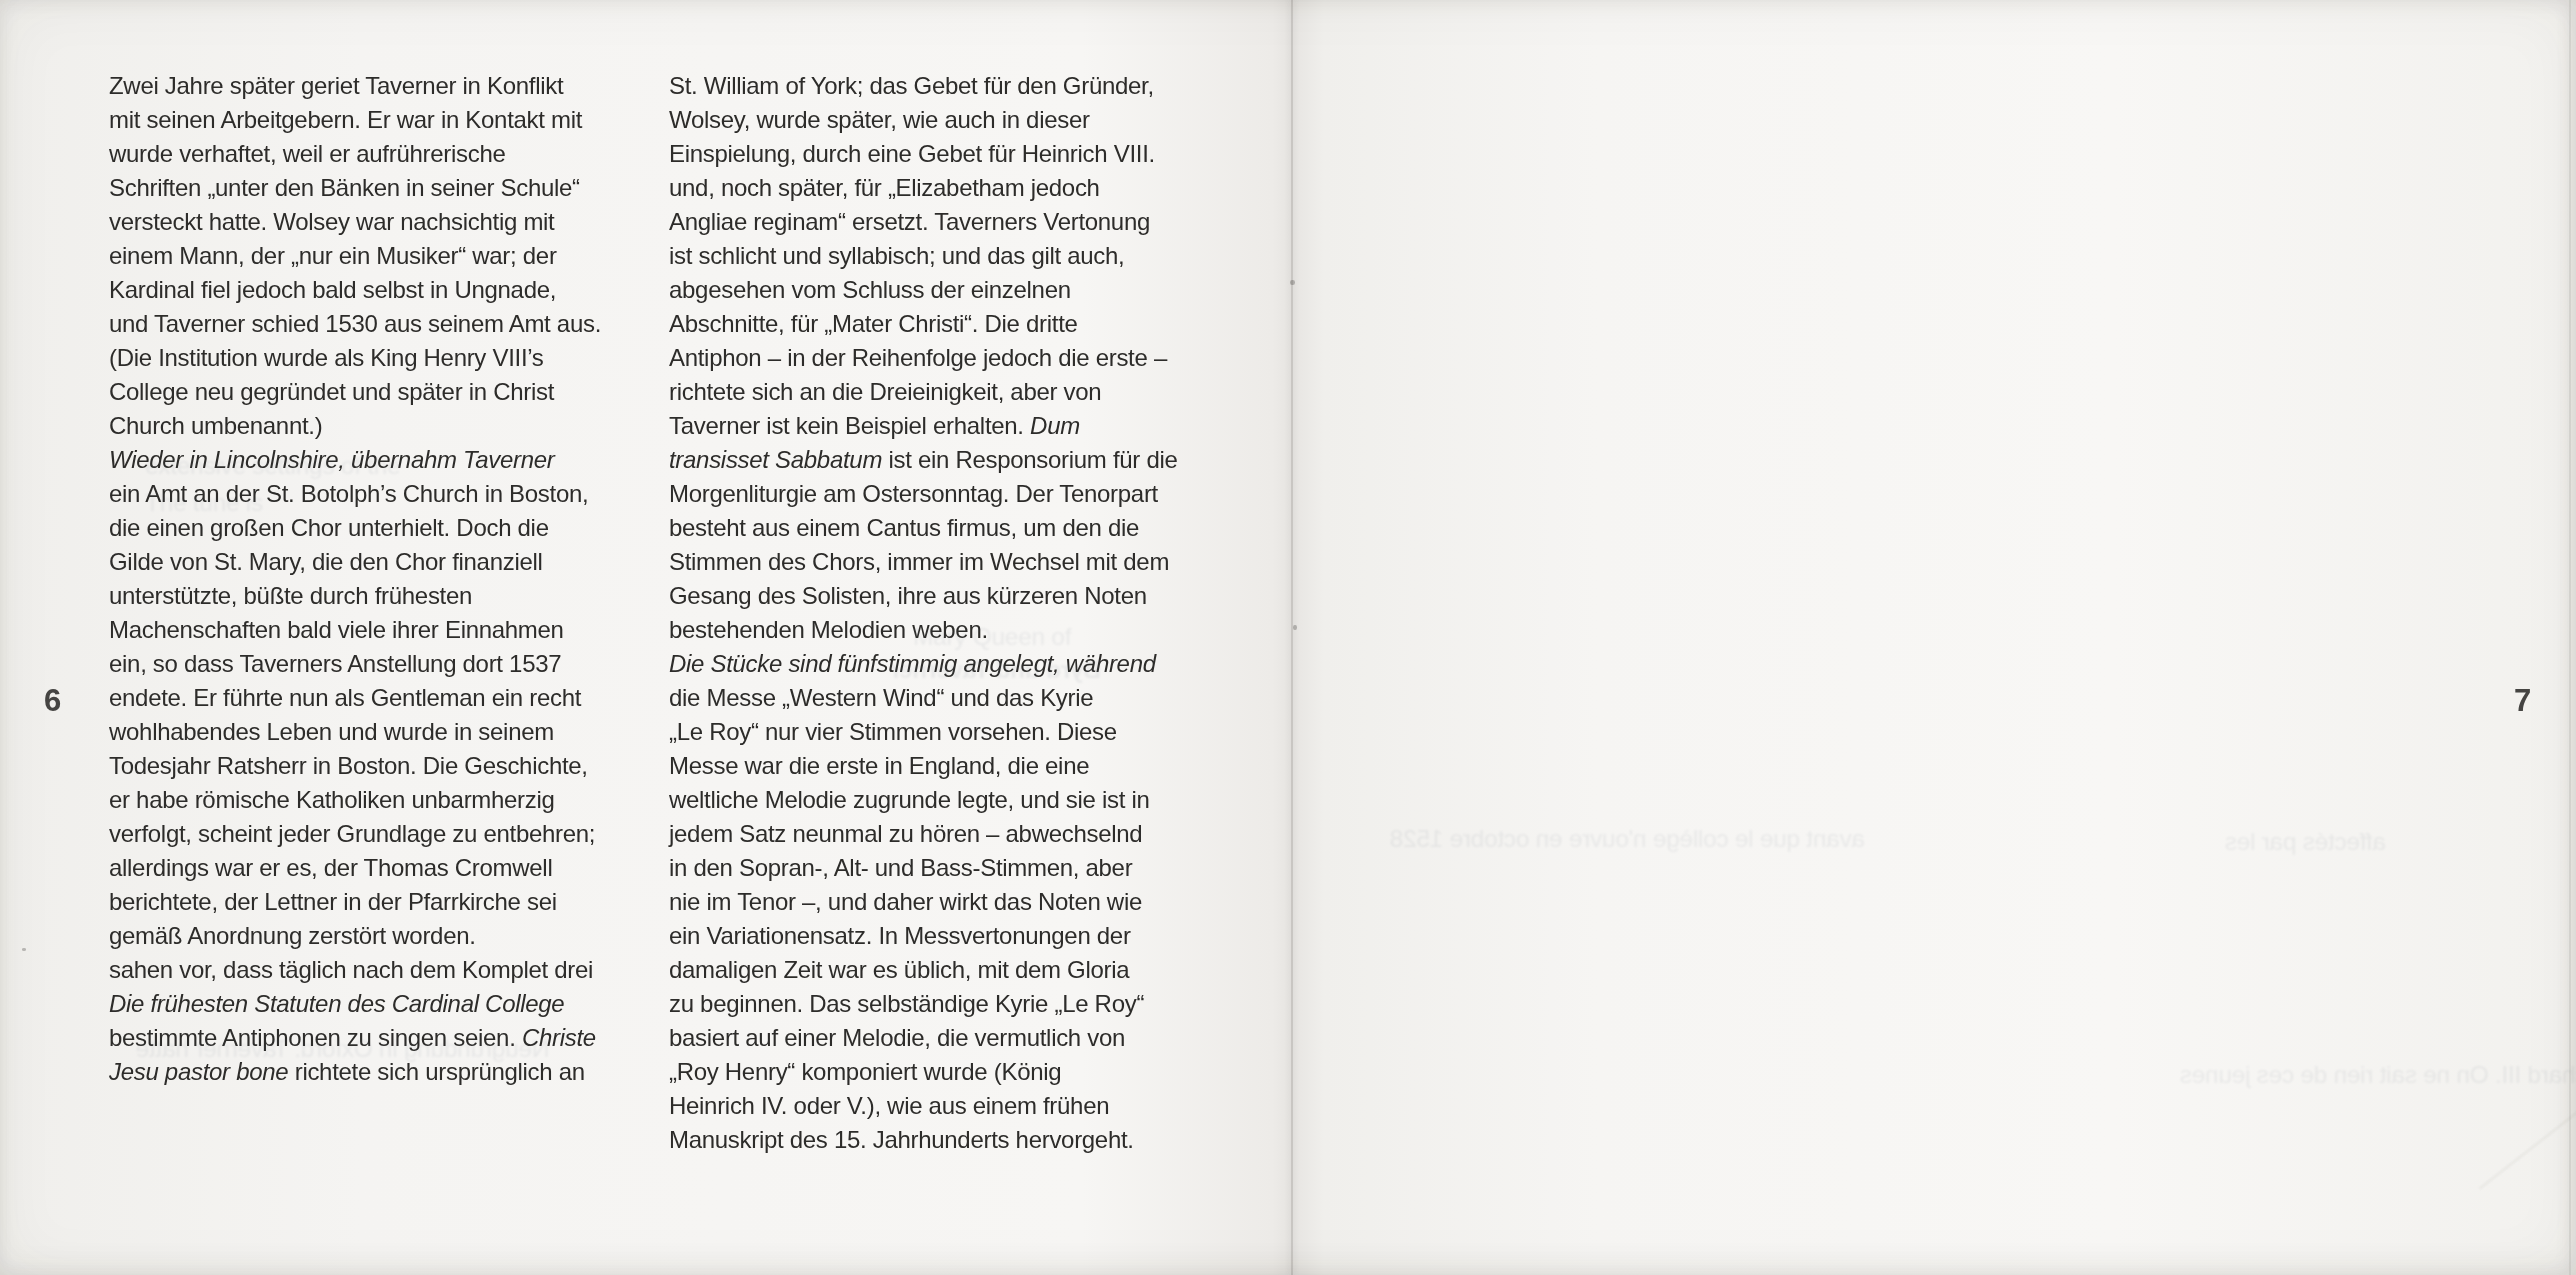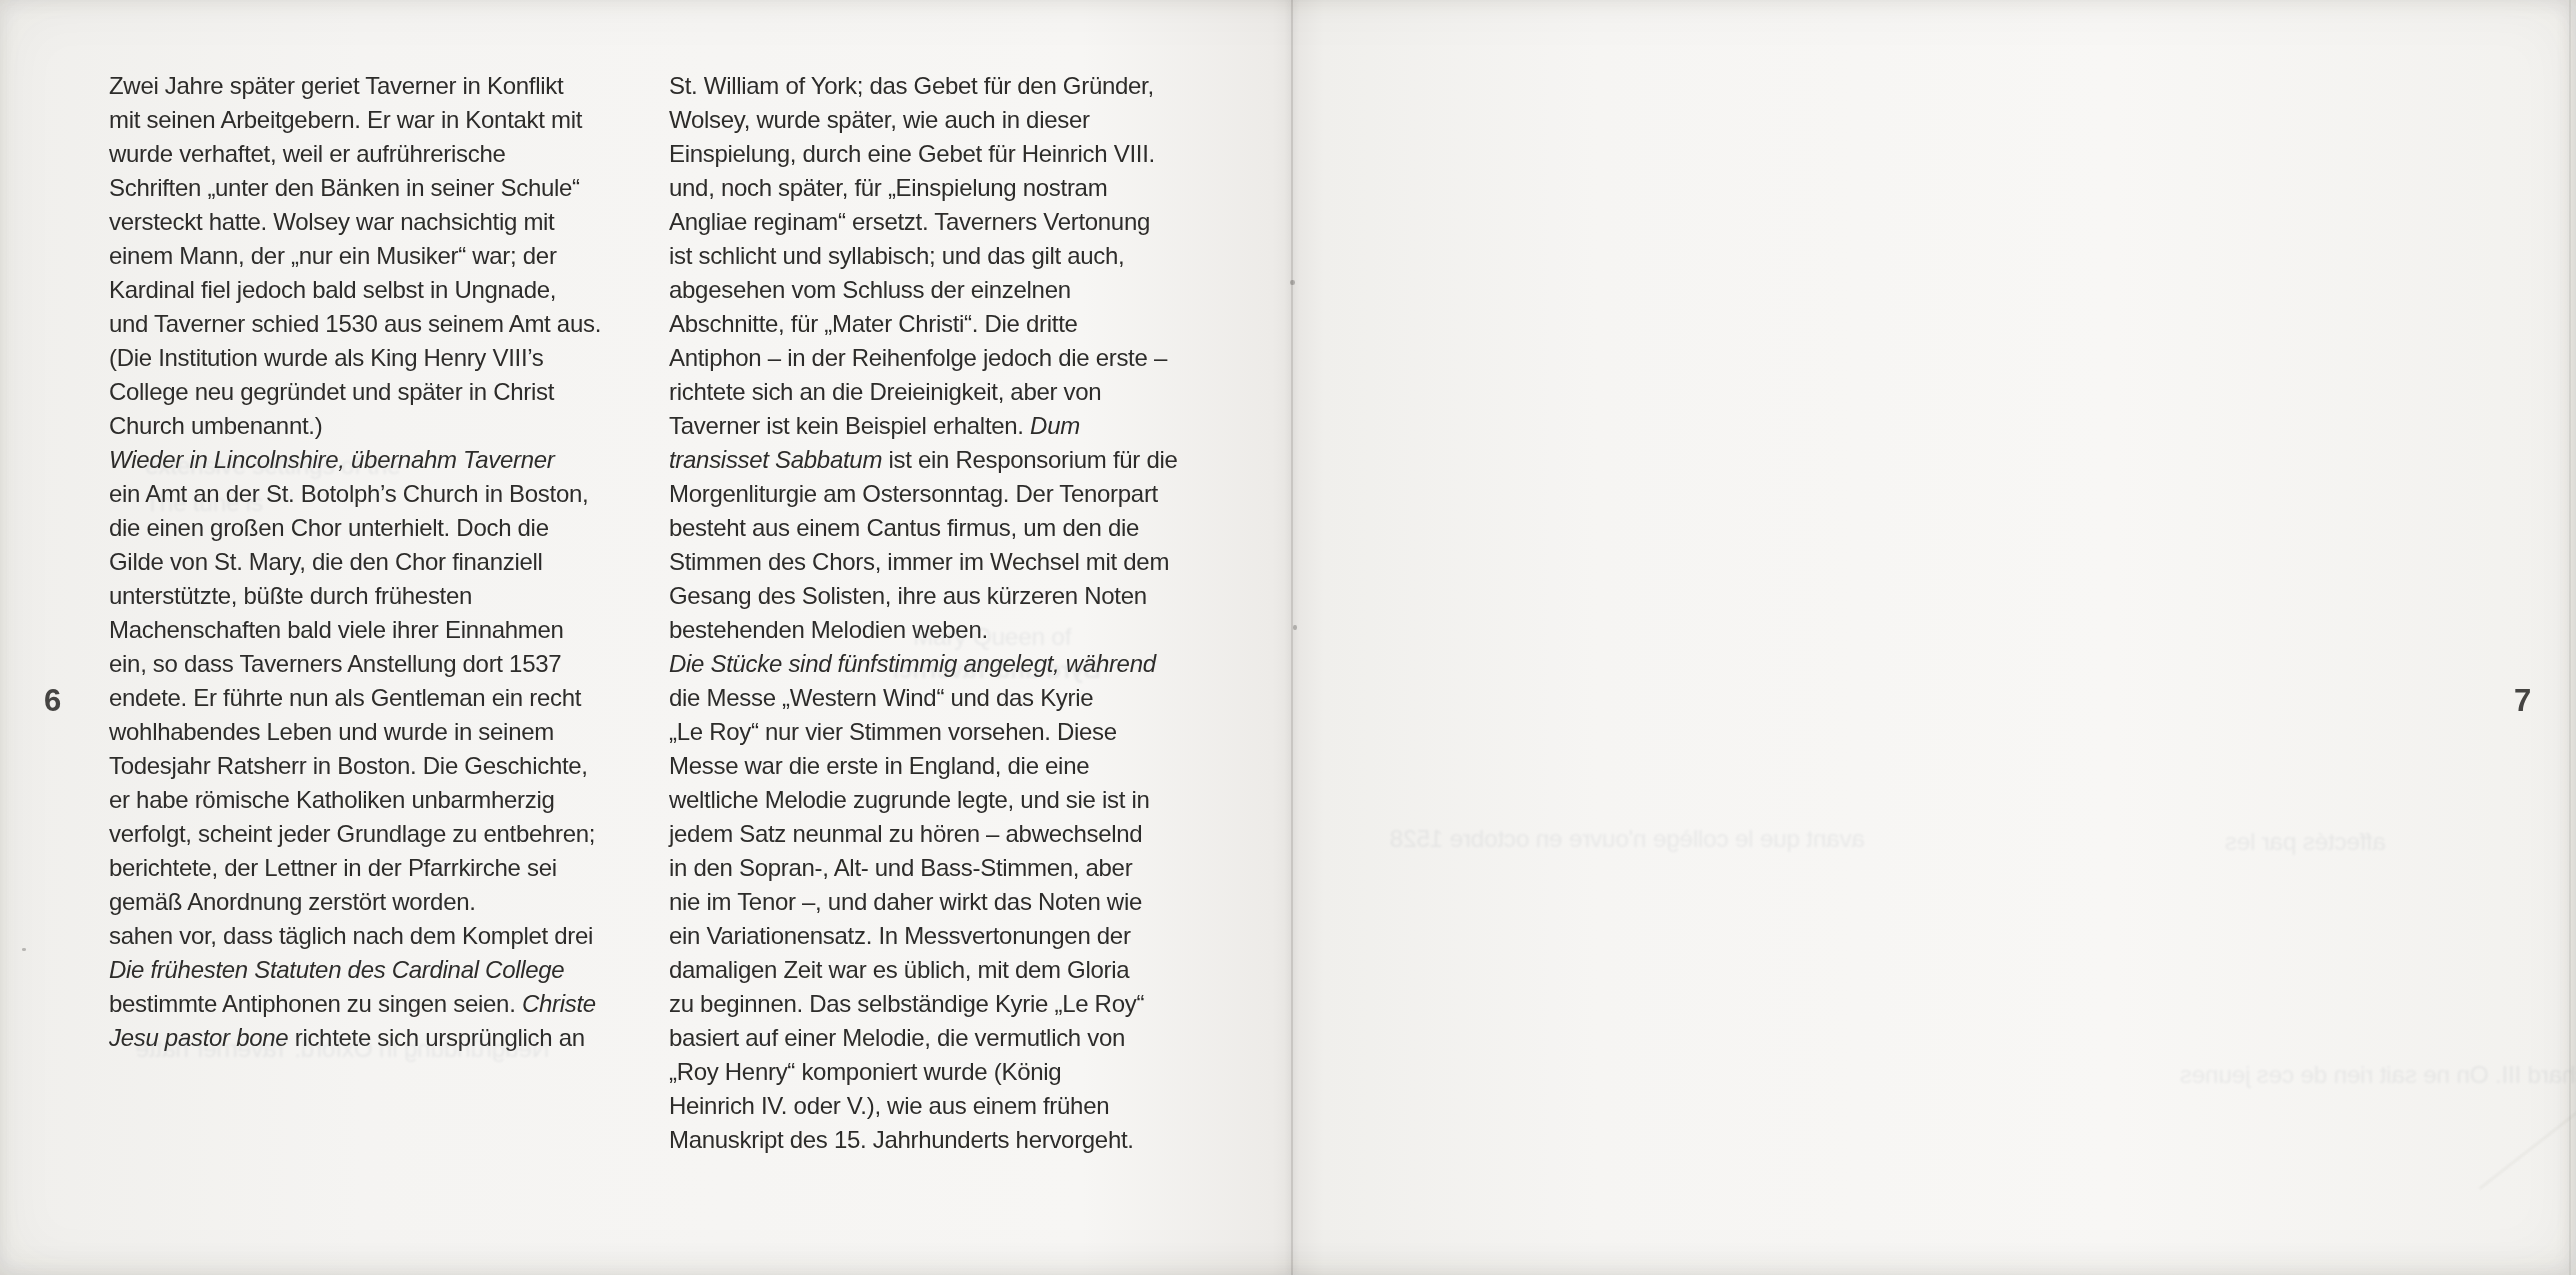--- a/index.html
+++ b/index.html
@@ -87,32 +87,33 @@
         <div class="ln">die einen großen Chor unterhielt. Doch die</div>
         <div class="ln">Gilde von St. Mary, die den Chor finanziell</div>
         <div class="ln">unterstützte, büßte durch frühesten</div>
         <div class="ln">Machenschaften bald viele ihrer Einnahmen</div>
         <div class="ln">ein, so dass Taverners Anstellung dort 1537</div>
         <div class="ln">endete. Er führte nun als Gentleman ein recht</div>
         <div class="ln">wohlhabendes Leben und wurde in seinem</div>
         <div class="ln">Todesjahr Ratsherr in Boston. Die Geschichte,</div>
         <div class="ln">er habe römische Katholiken unbarmherzig</div>
         <div class="ln">verfolgt, scheint jeder Grundlage zu entbehren;</div>
+        <div class="ln">allerdings war er es, der Thomas Cromwell</div>
         <div class="ln">berichtete, der Lettner in der Pfarrkirche sei</div>
         <div class="ln">gemäß Anordnung zerstört worden.</div>
         <div class="ln">sahen vor, dass täglich nach dem Komplet drei</div>
         <div class="ln gap">Die frühesten Statuten des Cardinal College</div>
         <div class="ln"><span>bestimmte Antiphonen zu singen seien. </span><span class="it">Christe</span></div>
         <div class="ln"><span class="it">Jesu pastor bone</span><span> richtete sich ursprünglich an</span></div>
       </div>
     <div class="col" style="left:669px;width:559px">
         <div class="ln">St. William of York; das Gebet für den Gründer,</div>
         <div class="ln">Wolsey, wurde später, wie auch in dieser</div>
         <div class="ln">Einspielung, durch eine Gebet für Heinrich VIII.</div>
-        <div class="ln">und, noch später, für „Einspielung nostram</div>
+        <div class="ln">und, noch später, für „Elizabetham jedoch</div>
         <div class="ln">Angliae reginam“ ersetzt. Taverners Vertonung</div>
         <div class="ln">ist schlicht und syllabisch; und das gilt auch,</div>
         <div class="ln">abgesehen vom Schluss der einzelnen</div>
         <div class="ln">Abschnitte, für „Mater Christi“. Die dritte</div>
         <div class="ln">Antiphon – in der Reihenfolge jedoch die erste –</div>
         <div class="ln">richtete sich an die Dreieinigkeit, aber von</div>
         <div class="ln"><span>Taverner ist kein Beispiel erhalten. </span><span class="it">Dum</span></div>
         <div class="ln"><span class="it">transisset Sabbatum</span><span> ist ein Responsorium für die</span></div>
         <div class="ln">Morgenliturgie am Ostersonntag. Der Tenorpart</div>
         <div class="ln">besteht aus einem Cantus firmus, um den die</div>

